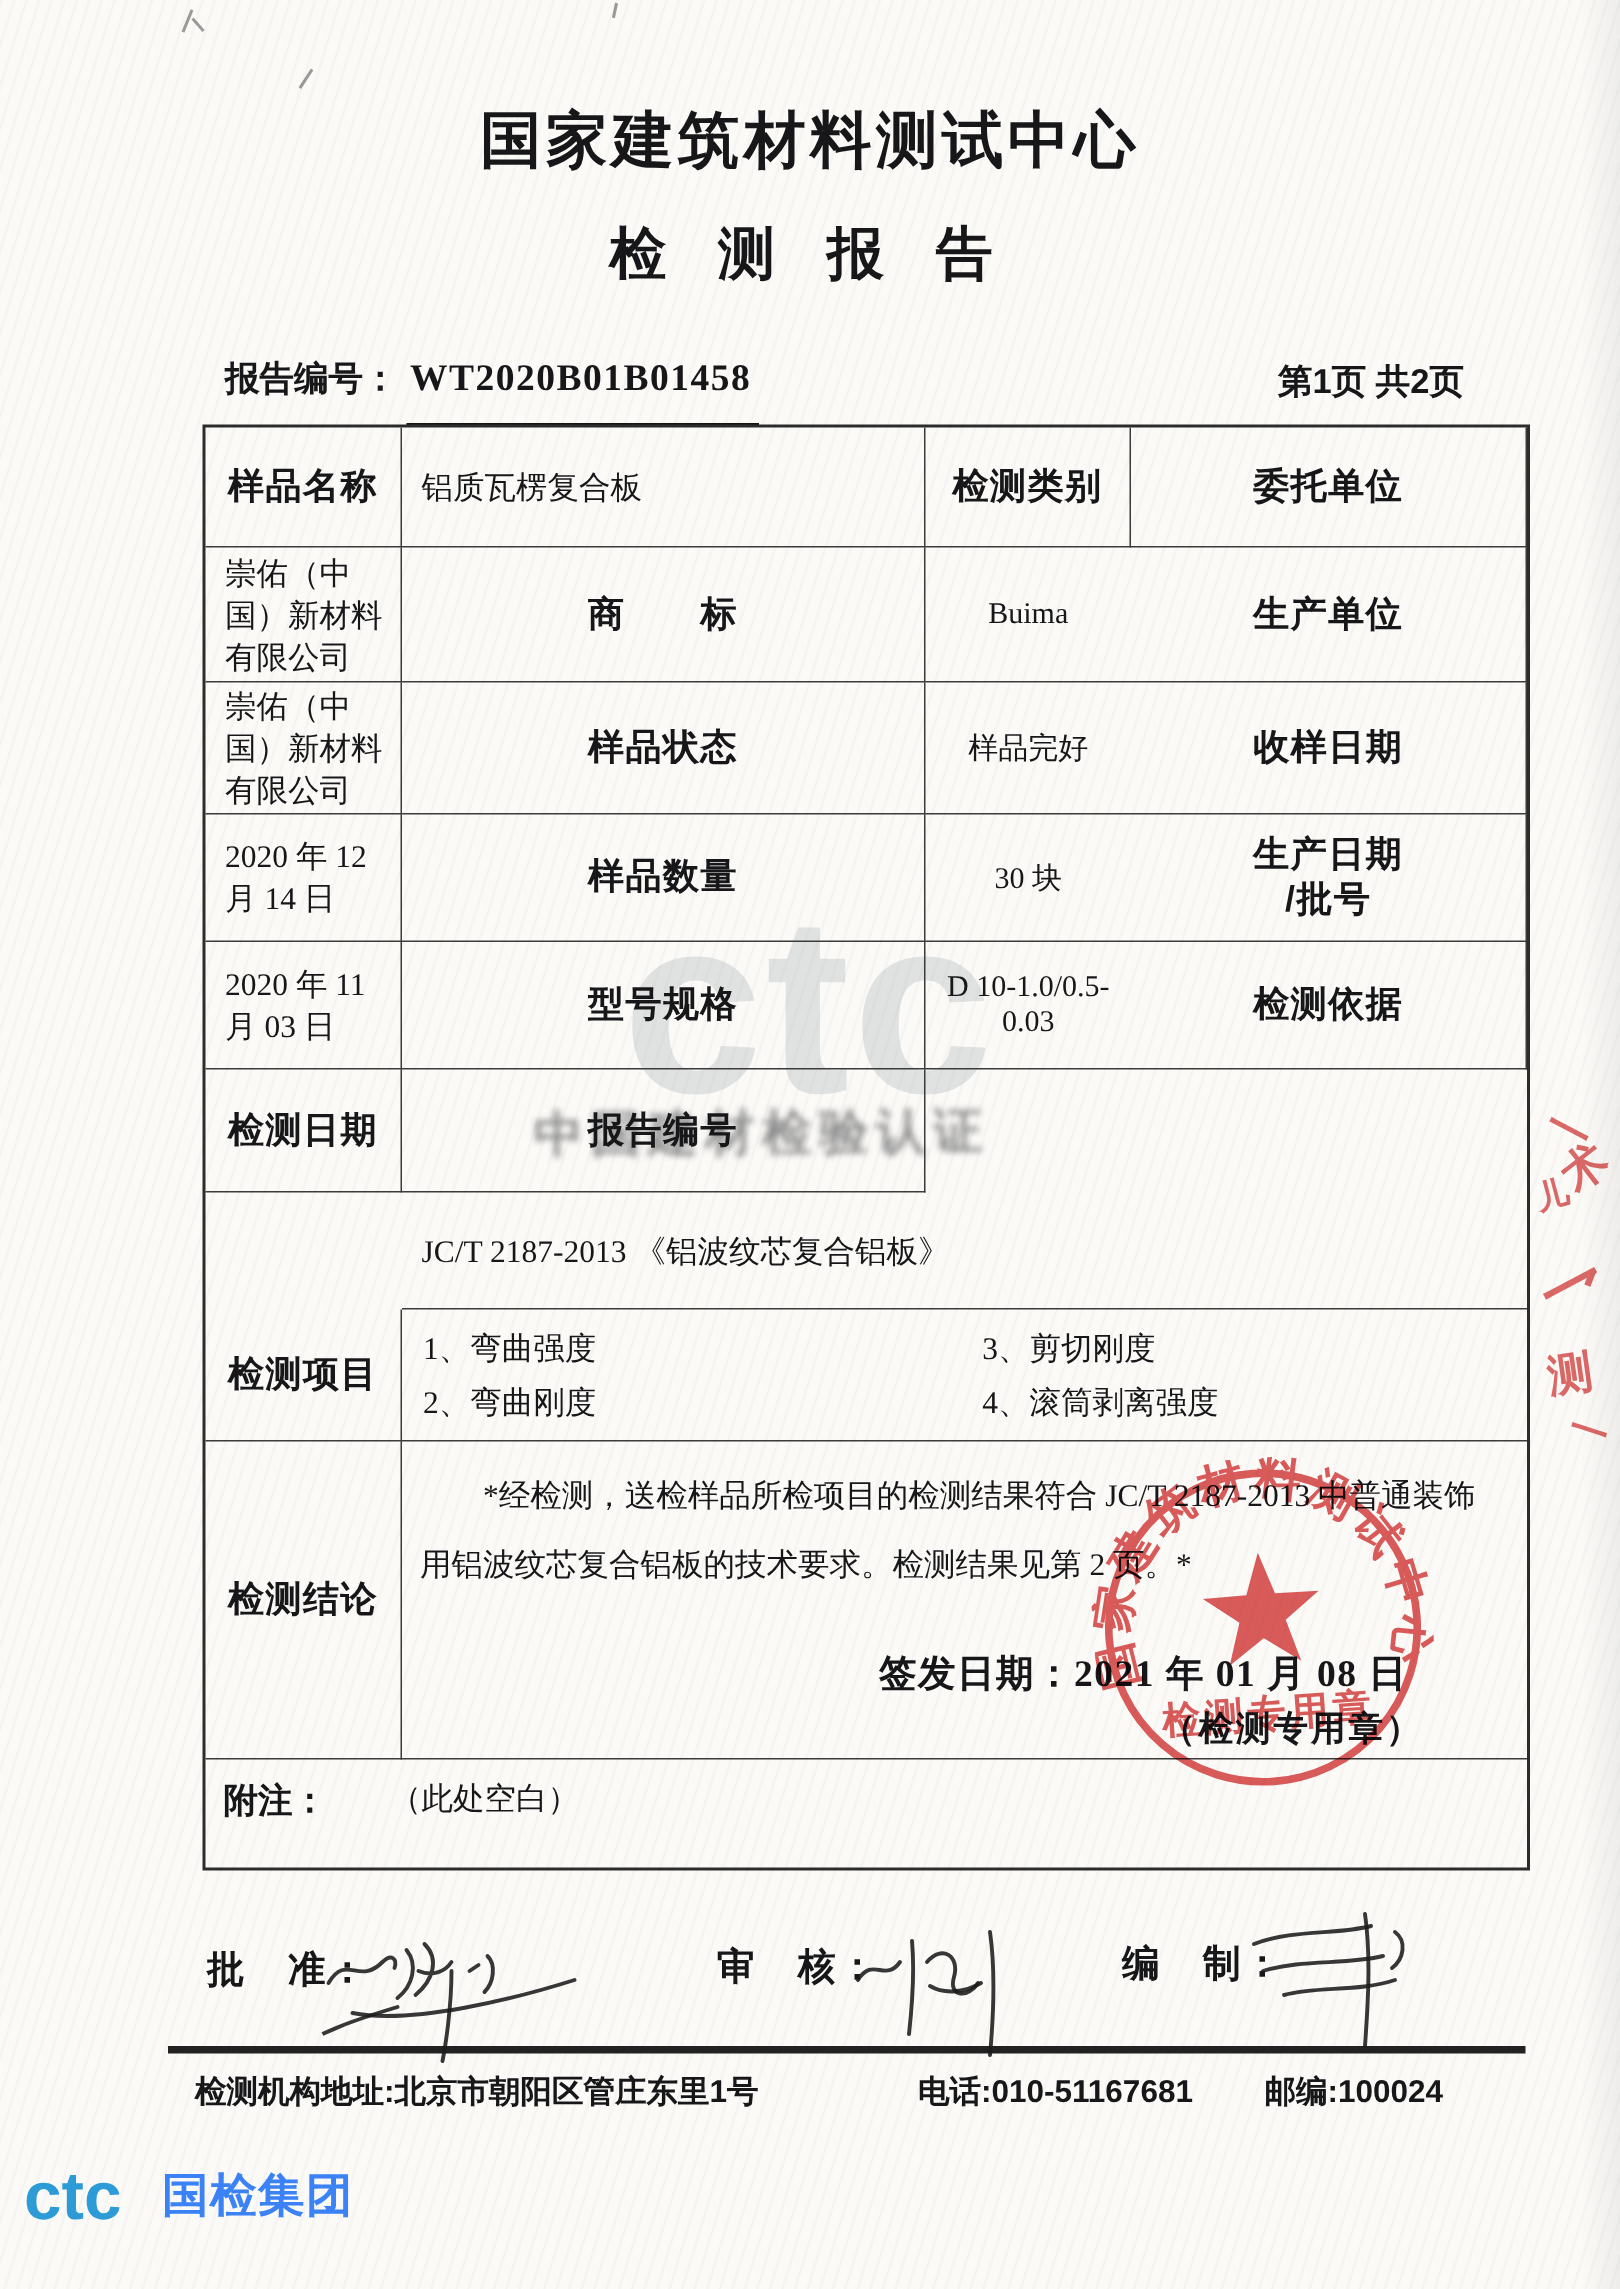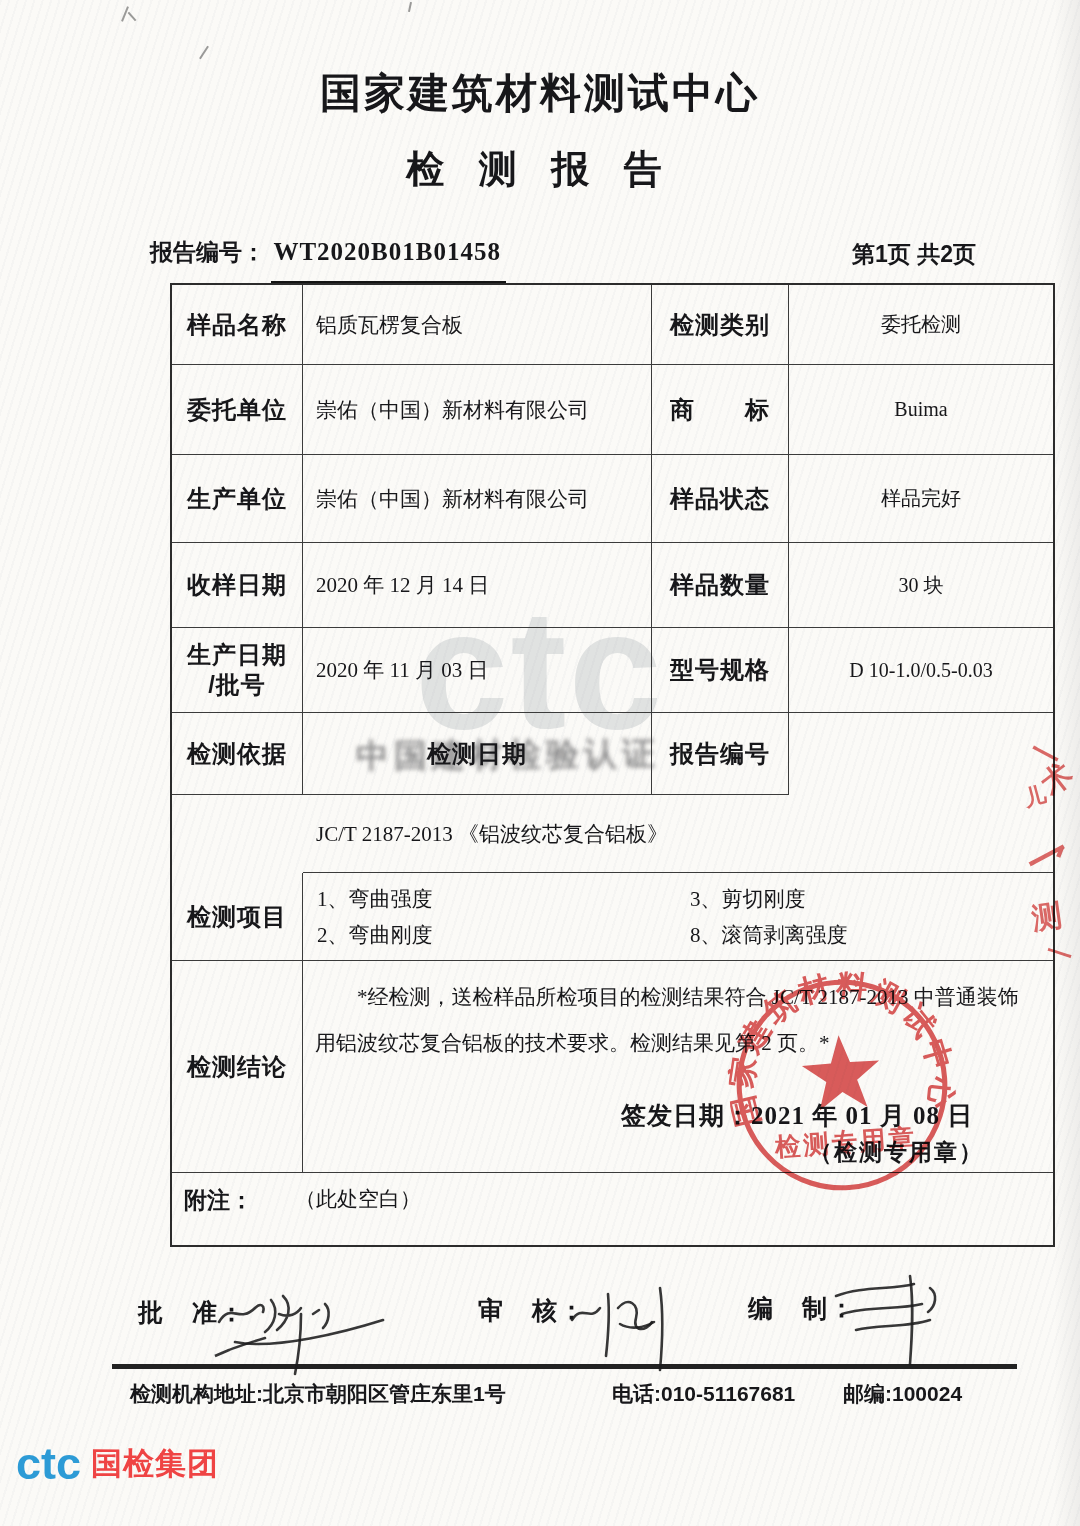--- a/index.html
+++ b/index.html
@@ -17,21 +17,21 @@
          font-size:38px;font-weight:bold;letter-spacing:12px;z-index:3;}
   .repno{position:absolute;top:237px;left:150px;font-size:23px;font-weight:bold;z-index:3;}
   .repno .num{font-family:"Liberation Serif","DejaVu Serif",serif;font-size:25px;letter-spacing:1px;
          border-bottom:2.5px solid #141414;padding:0 5px 16px 2px;}
   .pageind{position:absolute;top:239px;left:852px;font-size:23px;font-weight:bold;z-index:3;}
 
   
   .grid{position:absolute;left:135px;top:283px;width:881px;z-index:3;
         display:grid;grid-template-columns:131px 349px 137px 264px;
         grid-template-rows:80px 90px 88px 85px 85px 82px 78px 88px 212px 72px;
-        border:2.6px solid #2c2c2c;margin-left:35px;}
+        border:2.6px solid #2c2c2c;}
   .c{border-right:1.6px solid #3b3b3b;border-bottom:1.6px solid #3b3b3b;box-sizing:border-box;
      display:flex;align-items:center;justify-content:center;min-width:0;}
   .c.nr{border-right:none}
   .c.nb{border-bottom:none}
   .lbl{font-weight:bold;font-size:24px;letter-spacing:1px;text-align:center;
        white-space:pre-line;line-height:1.25;}
   .vl{justify-content:flex-start;padding:0 8px 0 13px;
       font-family:"Liberation Serif","DejaVu Serif",serif;font-size:21px;}
   .vc{font-family:"Liberation Serif","DejaVu Serif",serif;font-size:20px;text-align:center;padding:0 4px;}
   .sp3{grid-column:2/5;}
@@ -65,21 +65,21 @@
   .sig{position:absolute;font-size:25px;font-weight:bold;letter-spacing:2px;z-index:4;white-space:nowrap;}
   .sigink{position:absolute;z-index:5;}
   .sigink path{fill:none;stroke:#1b1b1d;stroke-width:2.6;stroke-linecap:round;opacity:.88;}
 
   
   .frule{position:absolute;left:112px;top:1364px;width:905px;height:4.5px;background:#222;z-index:3;}
   .faddr{position:absolute;top:1380px;font-size:21px;font-weight:bold;z-index:3;white-space:nowrap;}
   .fa1{left:130px}.fa2{left:612px}.fa3{left:843px}
   .logo{position:absolute;left:16px;top:1441px;display:flex;align-items:center;z-index:3;}
   .logo .mark{font-size:45px;font-weight:800;color:#2d9bd6;line-height:1;letter-spacing:0;}
-  .logo .name{font-size:31px;font-weight:bold;color:#ef4444;margin-left:10px;letter-spacing:1px;}
+  .logo .name{font-size:31px;font-weight:bold;color:#3b82f6;margin-left:27px;letter-spacing:1px;}
 
   
   .art{position:absolute;background:#4a4a4a;opacity:.55;z-index:2;width:2px;}
 </style>
 </head>
 <body>
 
 <div class="page">
   <div class="texture"></div>
   <div class="edgeshade"></div>
@@ -98,21 +98,20 @@
     <span>报告编号：</span>
     <span class="num">WT2020B01B01458</span>
   </div>
   <div class="pageind">第1页 共2页</div>
 
   <div class="grid">
 
     <div class="c lbl">样品名称</div>
     <div class="c vl">铝质瓦楞复合板</div>
     <div class="c lbl">检测类别</div>
-    <div class="c vc nr">委托检测</div>
 
     <div class="c lbl">委托单位</div>
     <div class="c vl">崇佑（中国）新材料有限公司</div>
     <div class="c lbl">商　　标</div>
     <div class="c vc nr">Buima</div>
 
     <div class="c lbl">生产单位</div>
     <div class="c vl">崇佑（中国）新材料有限公司</div>
     <div class="c lbl">样品状态</div>
     <div class="c vc nr">样品完好</div>
@@ -133,21 +132,21 @@
 
     <div class="c lbl">报告编号</div>
     <div class="c vl sp3 nr">JC/T 2187-2013 《铝波纹芯复合铝板》</div>
 
     <div class="c lbl">检测项目</div>
     <div class="c sp3 nr">
       <div class="items">
         <span>1、弯曲强度</span>
         <span>3、剪切刚度</span>
         <span>2、弯曲刚度</span>
-        <span>8、滚筒剥离强度</span>
+        <span>4、滚筒剥离强度</span>
       </div>
     </div>
 
     <div class="c lbl">检测结论</div>
     <div class="c concl sp3 nr">
       <p class="ctext">*经检测，送检样品所检项目的检测结果符合 JC/T 2187-2013 中普通装饰用铝波纹芯复合铝板的技术要求。检测结果见第 2 页。*</p>
       <div class="issue">
         <span>签发日期：</span><span class="d">2021 年 01 月 08 日</span>
       </div>
       <div class="sealnote">（检测专用章）</div>

